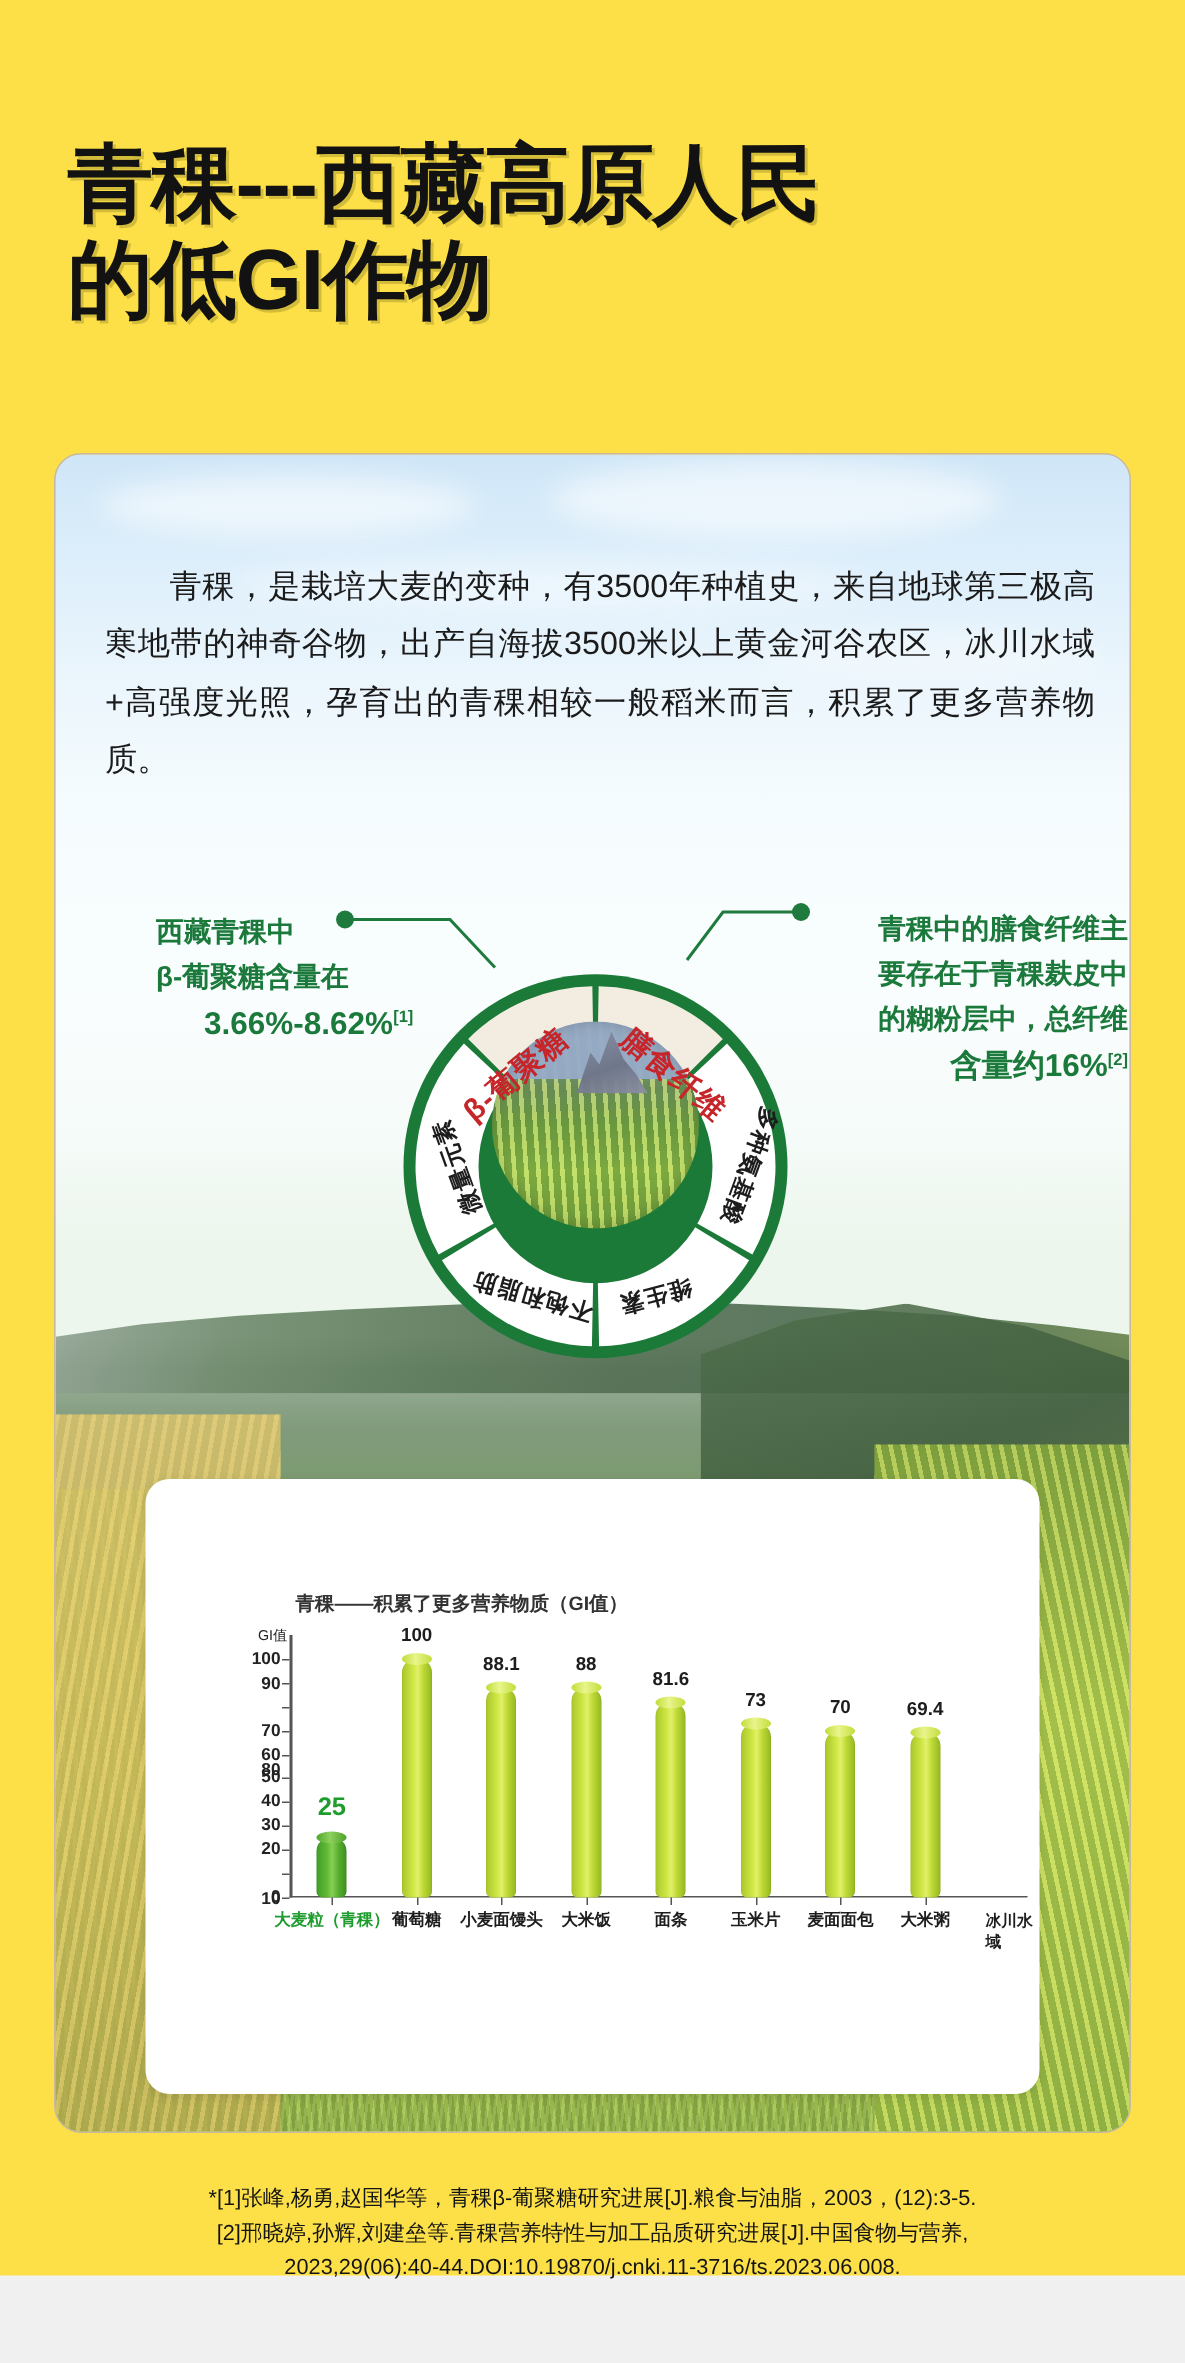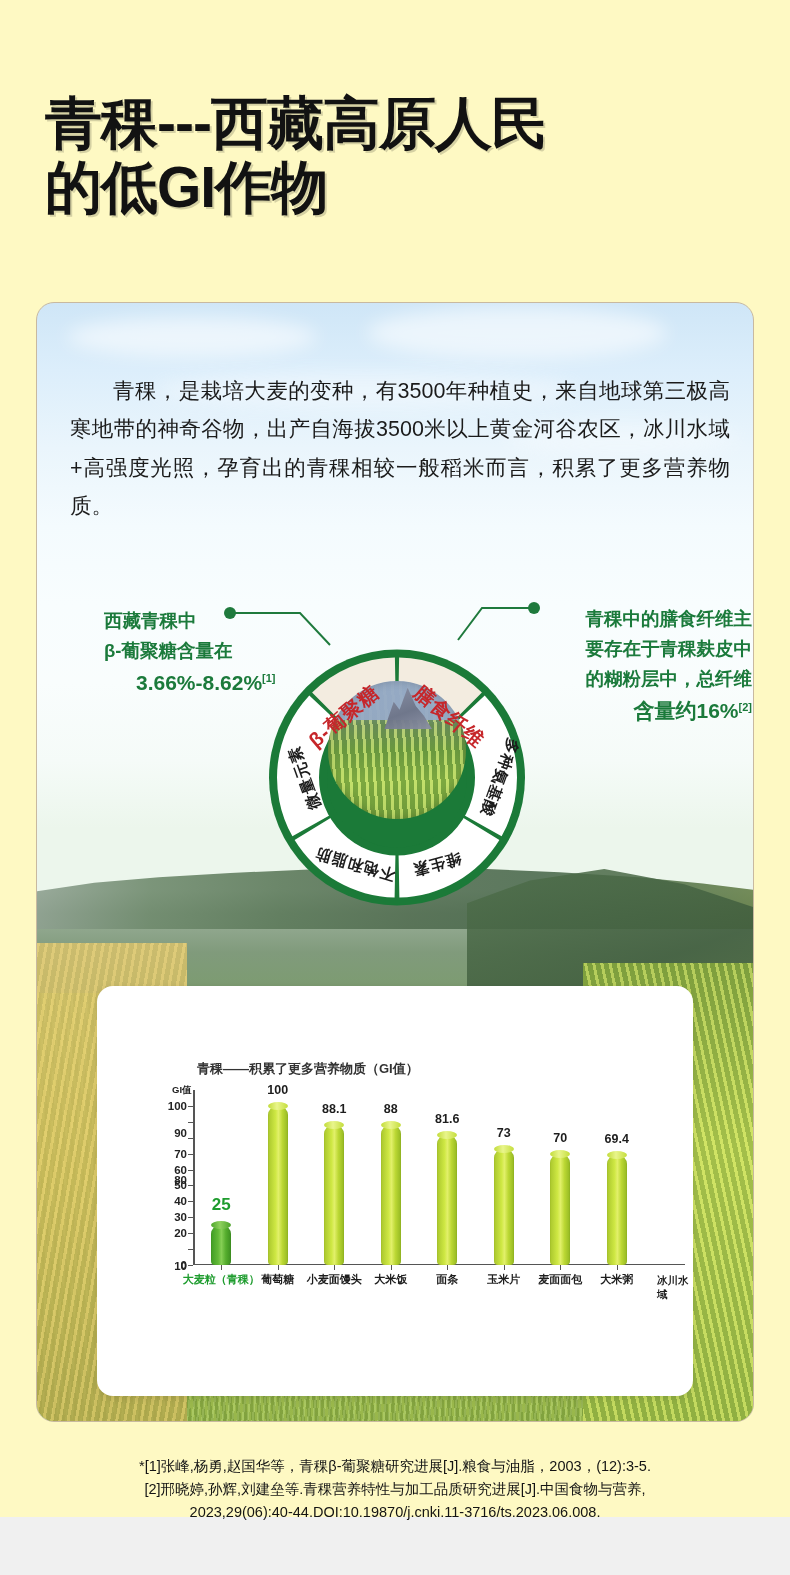--- a/index.html
+++ b/index.html
@@ -2,21 +2,21 @@
 <html><head>
 <meta charset="utf-8">
 <style>
   * { margin:0; padding:0; box-sizing:border-box; }
   html,body{
     width:790px; height:1575px;
     background:#f0f0f0;
     font-family:"Liberation Sans","DejaVu Sans",sans-serif;
     overflow:hidden;
   }
-  #page{ position:relative; width:790px; height:1517px; background:#fef9c3; }
+  #page{ position:relative; width:790px; height:1517px; background:#fde047; }
 
   
   .title{
     position:absolute; left:45px; top:92px; width:700px;
     font-size:57px; font-weight:900; line-height:1.12;
     color:#121212; letter-spacing:-1px;
     text-shadow:2px 2px 0 rgba(0,0,0,.16);
     white-space:pre-line;
   }
 
@@ -144,21 +144,21 @@
     font-size:24px; font-weight:800; color:#141414;
   }
   .chart-title sup{ font-size:13px; font-weight:700; vertical-align:super; }
   .chart-sub{
     position:absolute; left:100px; top:74px;
     font-size:13px; font-weight:700; color:#333;
   }
 
   .plot{ position:absolute; left:96px; top:104px; width:452px; height:175px; }
   .yaxis-title{
-    position:absolute; left:75px; top:98px; font-size:9.5px; font-weight:700; color:#222;
+    position:absolute; left:75px; top:98px; font-size:9.5px; font-weight:400; color:#222;
   }
   .ytick{
     position:absolute; right:100%; margin-right:6px; transform:translateY(-50%);
     font-size:11.5px; font-weight:700; color:#222; white-space:nowrap;
   }
   .ygrid{ position:absolute; left:-5px; width:5px; height:1px; background:#555; }
   .axis-v{ position:absolute; left:0; top:0; bottom:0; width:1.5px; background:#555; }
   .axis-h{ position:absolute; left:0; right:-40px; bottom:0; height:1.5px; background:#555; }
 
   .bars{ position:absolute; left:0; right:0; bottom:0; top:0; }
@@ -305,21 +305,21 @@
           <div class="ytick" style="top: 111.364px;">40</div>
           <div class="ygrid" style="top: 111.364px;"></div>
           <div class="ytick" style="top: 95.4545px;">50</div>
           <div class="ygrid" style="top: 95.4545px;"></div>
           <div class="ytick" style="top: 79.5455px;">60</div>
           <div class="ygrid" style="top: 79.5455px;"></div>
           <div class="ytick" style="top: 63.6364px;">70</div>
           <div class="ygrid" style="top: 63.6364px;"></div>
           <div class="ytick" style="top: 47.7273px; margin-top: 42px;">80</div>
           <div class="ygrid" style="top: 47.7273px;"></div>
-          <div class="ytick" style="top: 43px;">90</div>
+          <div class="ytick" style="top: 33px;">90</div>
           <div class="ygrid" style="top: 31.8182px;"></div>
           <div class="ytick" style="top: 15.9091px;">100</div>
           <div class="ygrid" style="top: 15.9091px;"></div>
         </div>
       <div class="bars" id="bars">
           <div class="bar-slot" style="left: 1.25px; height: 175px;">
             <div class="bar hl" style="height: 39.7727px;"></div>
             <div class="bar-val hl" style="bottom: 49.7727px;">25</div>
             <div class="tickmark"></div>
             <div class="xtick hl">大麦粒（青稞）</div>

